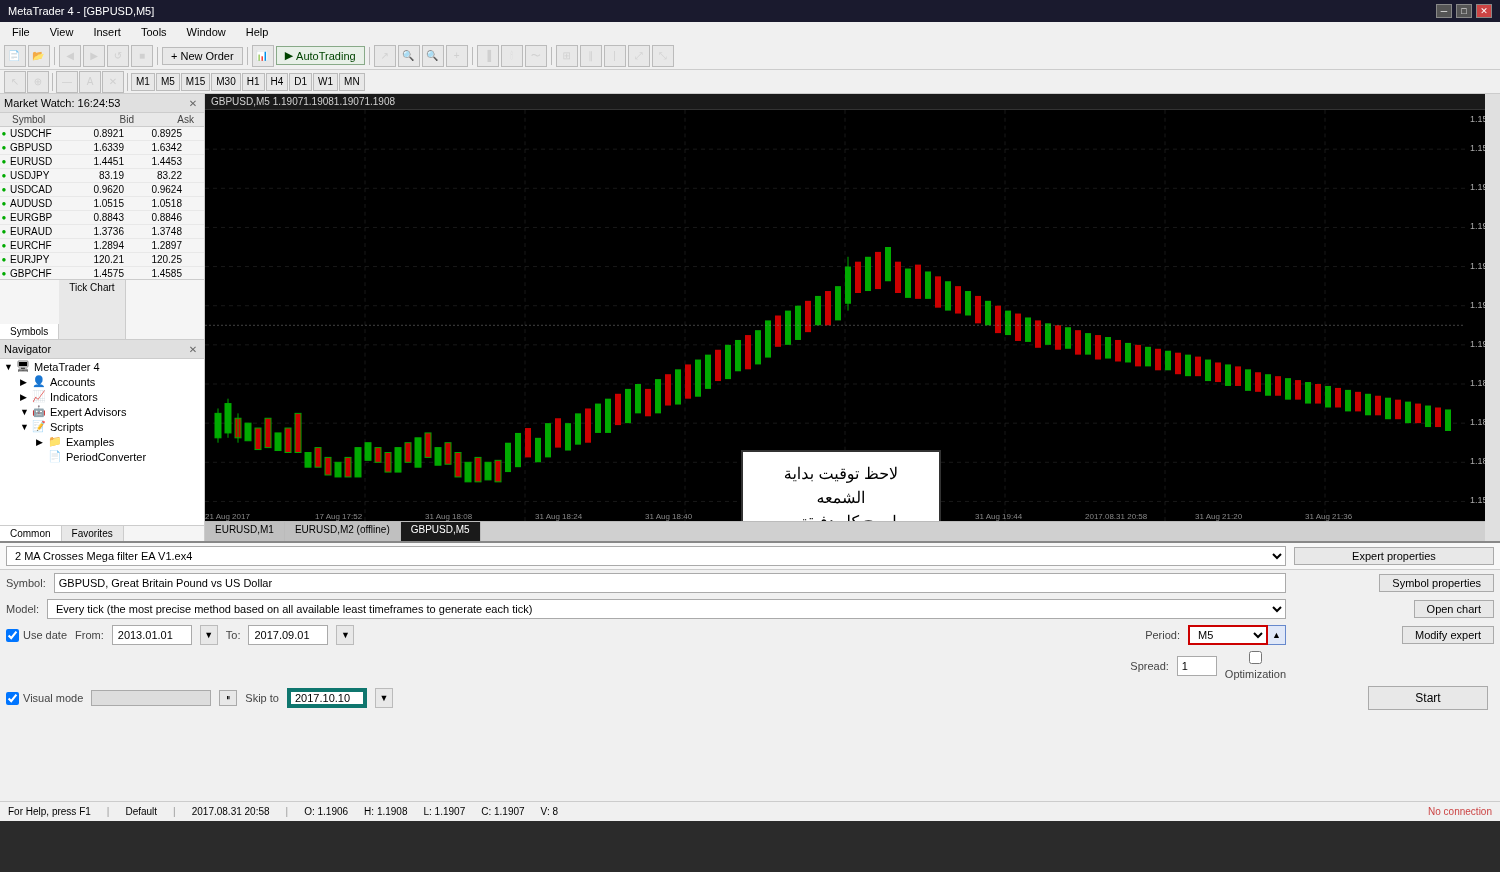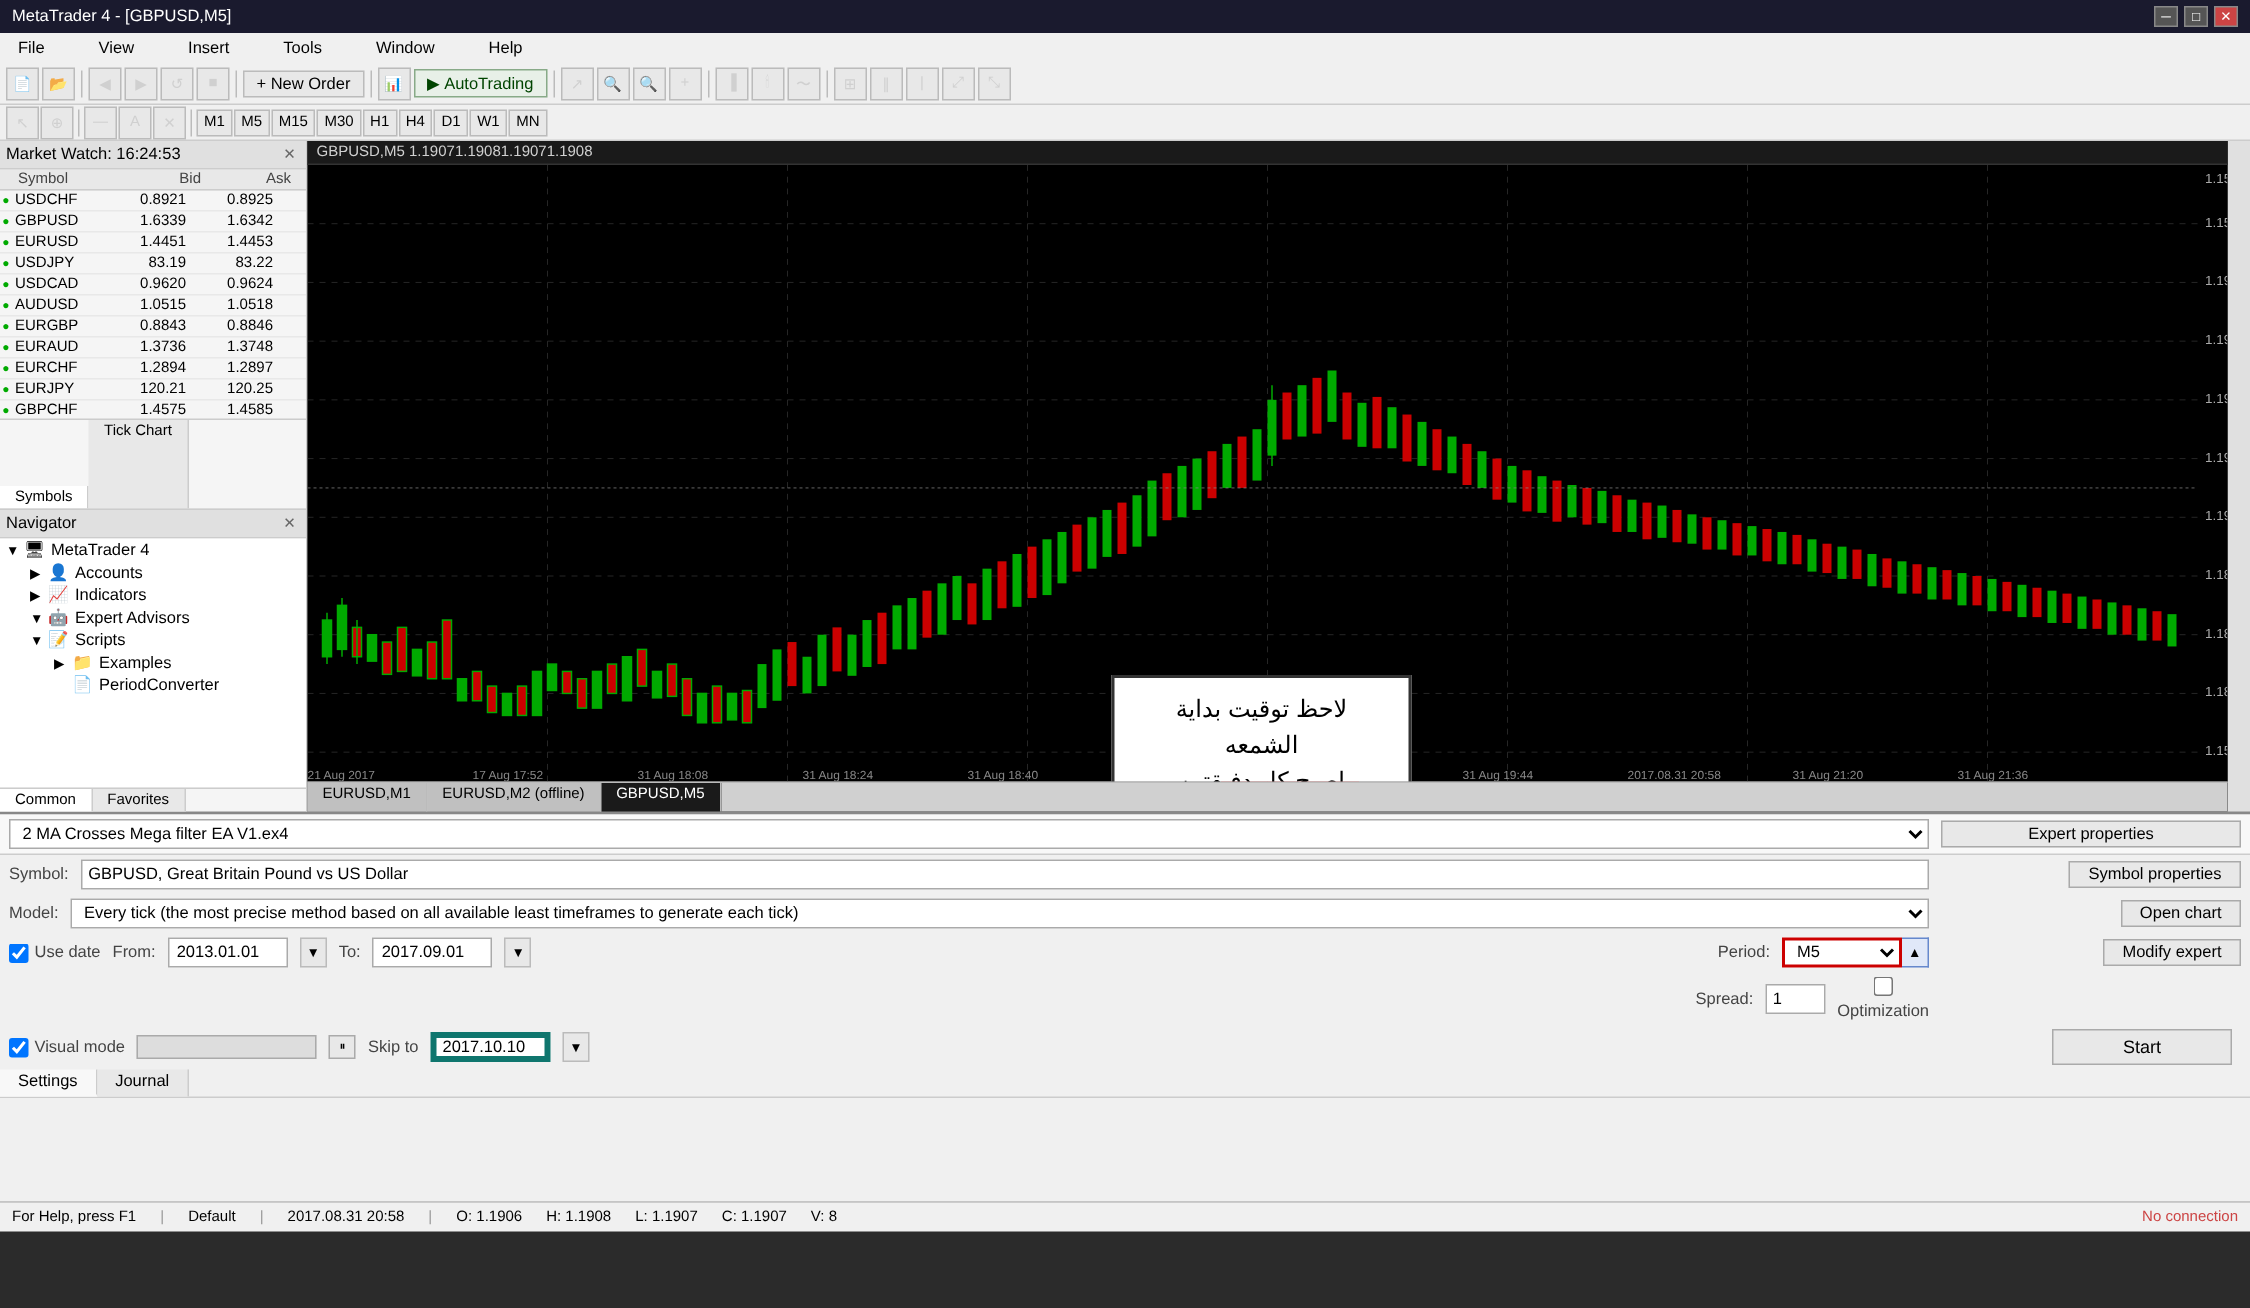--- a/index.html
+++ b/index.html
@@ -20,21 +20,21 @@
     .title-bar-controls { display: flex; gap: 4px; }
     .title-bar-btn { width: 16px; height: 14px; background: #555; border: 1px solid #888; cursor: pointer; display: flex; align-items: center; justify-content: center; font-size: 9px; color: #fff; }
 
     
     .menu-bar {
       height: 20px;
       background: #f0f0f0;
       display: flex;
       align-items: center;
       padding: 0 4px;
-      gap: 20px;
+      gap: 4px;
       color: #000;
       font-size: 11px;
     }
     .menu-item { padding: 2px 8px; cursor: pointer; }
 
     
     .toolbar {
       background: #f0f0f0;
       border-bottom: 1px solid #ccc;
       display: flex;
@@ -967,24 +967,20 @@
     <button style="background:#e8e8e8; border:1px solid #aaa; width:18px; height:16px; cursor:pointer; font-size:8px;">⏸</button>
     <span class="bottom-label">Skip to</span>
     <input class="skip-to-input" value="2017.10.10" style="">
     <button class="toolbar-btn" style="width:18px; height:20px; font-size:9px;">▼</button>
     <span style="flex:1"></span>
     <div style="width:200px; display:flex; justify-content:flex-end; align-items:center; padding-right:6px;">
       <button class="start-btn" style="width:120px; height:24px;">Start</button>
     </div>
   </div>
 
-  <div class="bottom-tabs">
-    <div class="bottom-tab active">Settings</div>
-    <div class="bottom-tab">Journal</div>
-  </div>
 </div>
 
 <div class="status-bar">
   <span>For Help, press F1</span>
   <span class="status-sep">|</span>
   <span>Default</span>
   <span class="status-sep">|</span>
   <span>2017.08.31 20:58</span>
   <span class="status-sep">|</span>
   <span>O: 1.1906</span>

